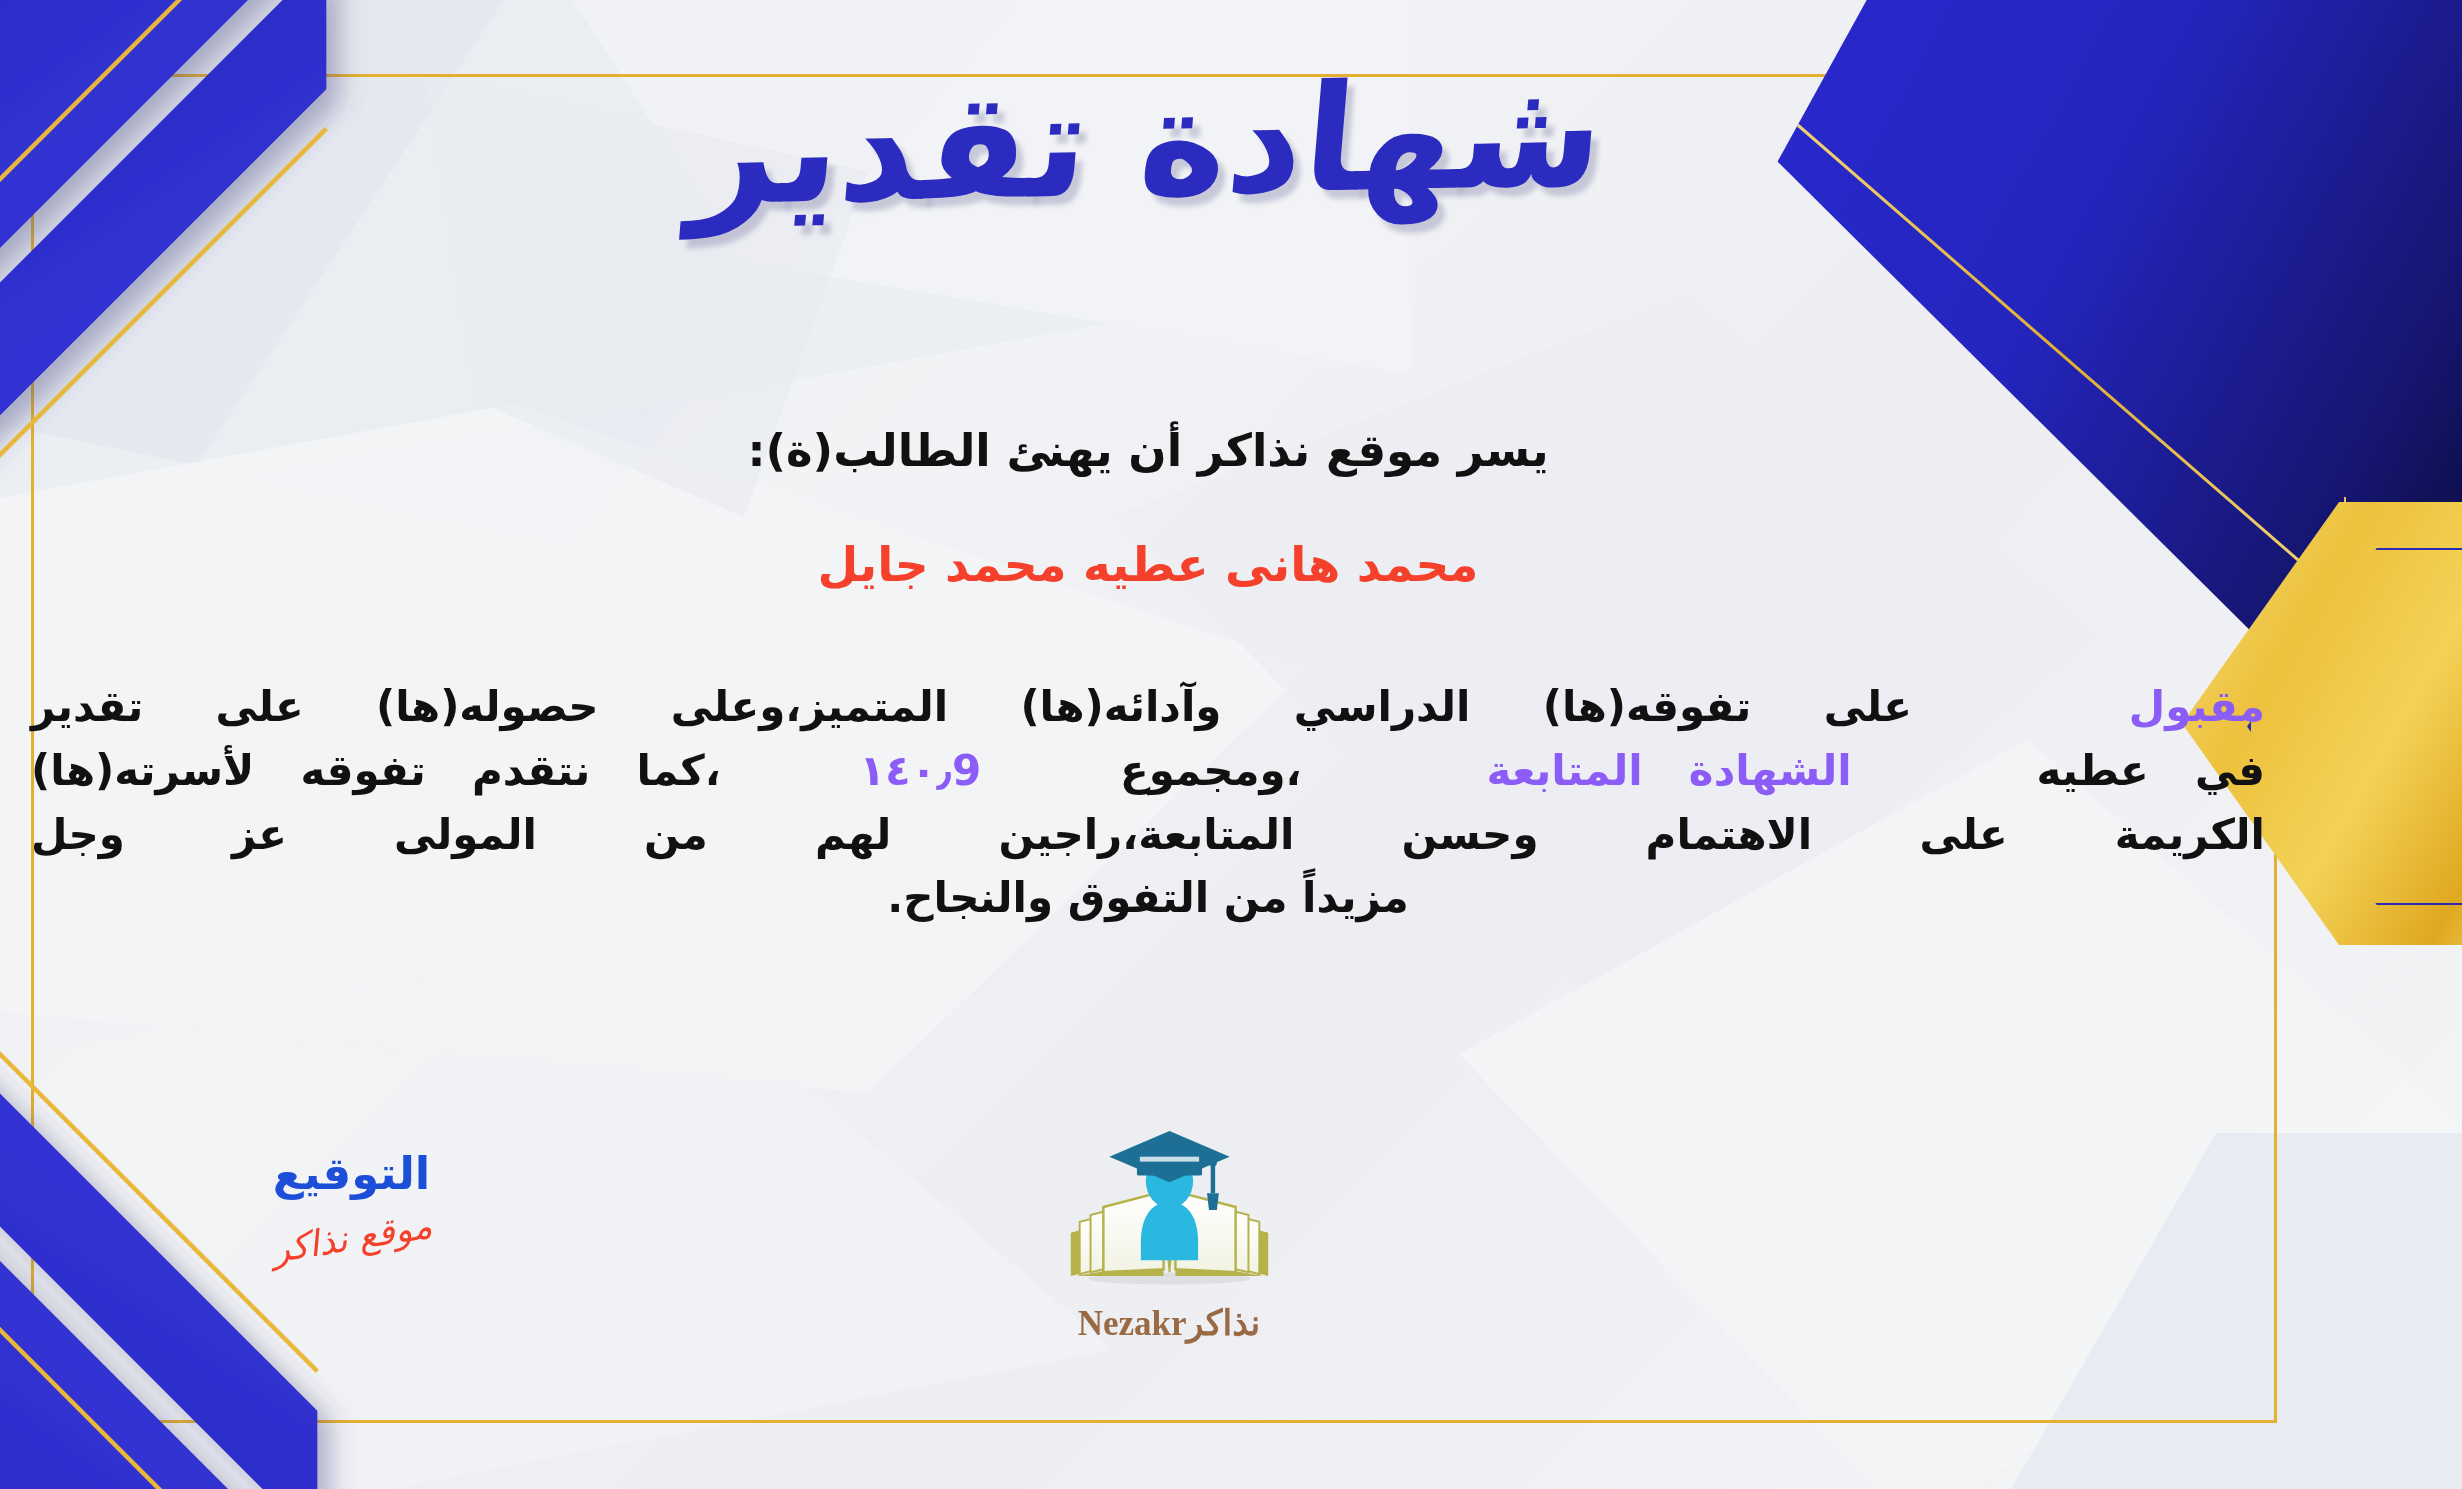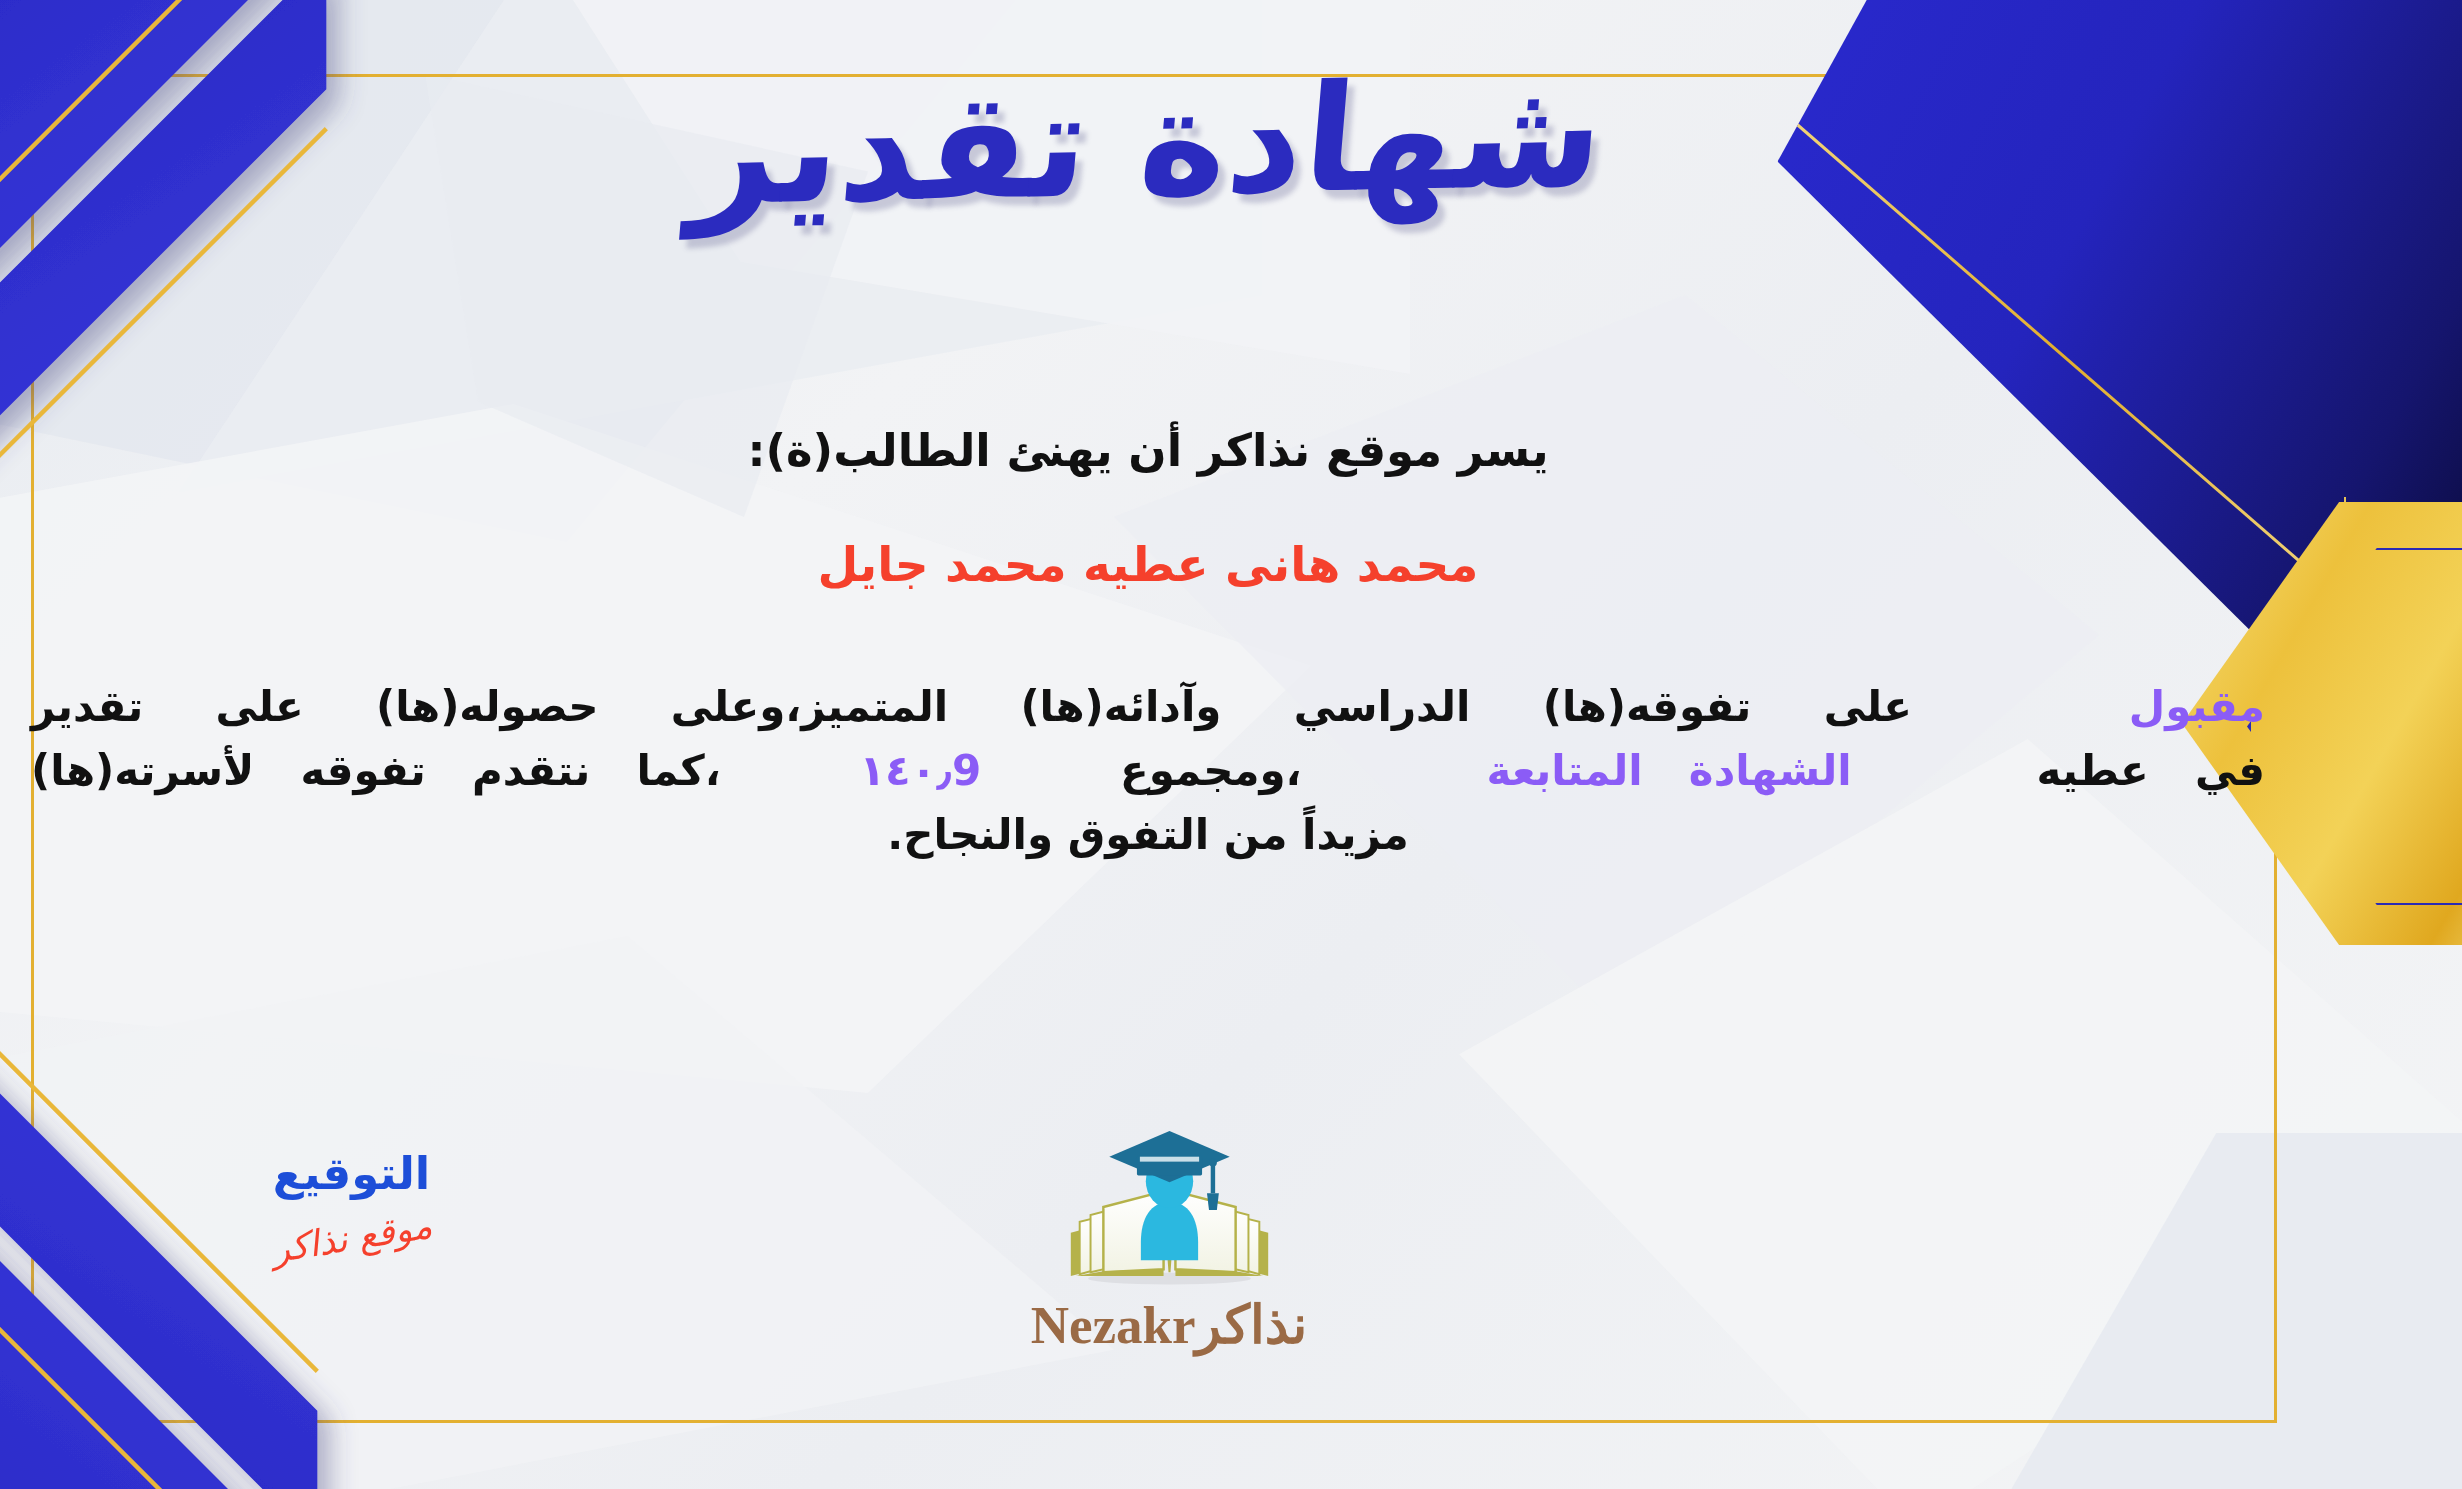--- a/index.html
+++ b/index.html
@@ -207,22 +207,22 @@
   
   .logo {
     position:absolute;
     left: 1128px;
     top: 1128px;
     width: 414px;
     text-align:center;
   }
   .logo svg { display:block; margin: 0 auto; }
   .logo-text {
-    margin-top: 2px;
-    font-size: 53px;
+    margin-top: 11px;
+    font-size: 35px;
     font-weight:800;
     color:#9a6a45;
     font-family: "DejaVu Serif", "Liberation Serif", serif;
     letter-spacing: 0px;
     direction: rtl;
   }
   .logo-text .latin{
     font-family:"Liberation Serif","DejaVu Serif",serif;
     direction:ltr; display:inline-block;
   }
@@ -298,20 +298,21 @@
 
     <div class="title">شهادة تقدير</div>
 
     <div class="line-intro">يسر موقع نذاكر أن يهنئ الطالب(ة):</div>
 
     <div class="line-name">محمد هانى عطيه محمد جايل</div>
 
     <div class="para">
       <span class="p-line"><span class="hl">مقبول</span>&nbsp;&nbsp;&nbsp;<span>على تفوقه(ها) الدراسي وآدائه(ها) المتميز،وعلى حصوله(ها) على تقدير</span></span>
       <span class="p-line"><span>في عطيه</span>&nbsp;&nbsp;&nbsp;&nbsp;<span class="hl">الشهادة المتابعة</span>&nbsp;&nbsp;&nbsp;&nbsp;<span>،ومجموع</span>&nbsp;&nbsp;&nbsp;<span class="hl">١٤٠٫9</span>&nbsp;&nbsp;&nbsp;<span>،كما نتقدم تفوقه لأسرته(ها)</span></span>
+      <span class="p-line">الكريمة على الاهتمام وحسن المتابعة،راجين لهم من المولى عز وجل</span>
       <span class="p-line center">مزيداً من التفوق والنجاح.</span>
     </div>
 
     <div class="sig-block">
       <div class="sig-label">التوقيع</div>
       <div class="sig-mark">موقع نذاكر</div>
     </div>
 
     <div class="logo">
       <span>

